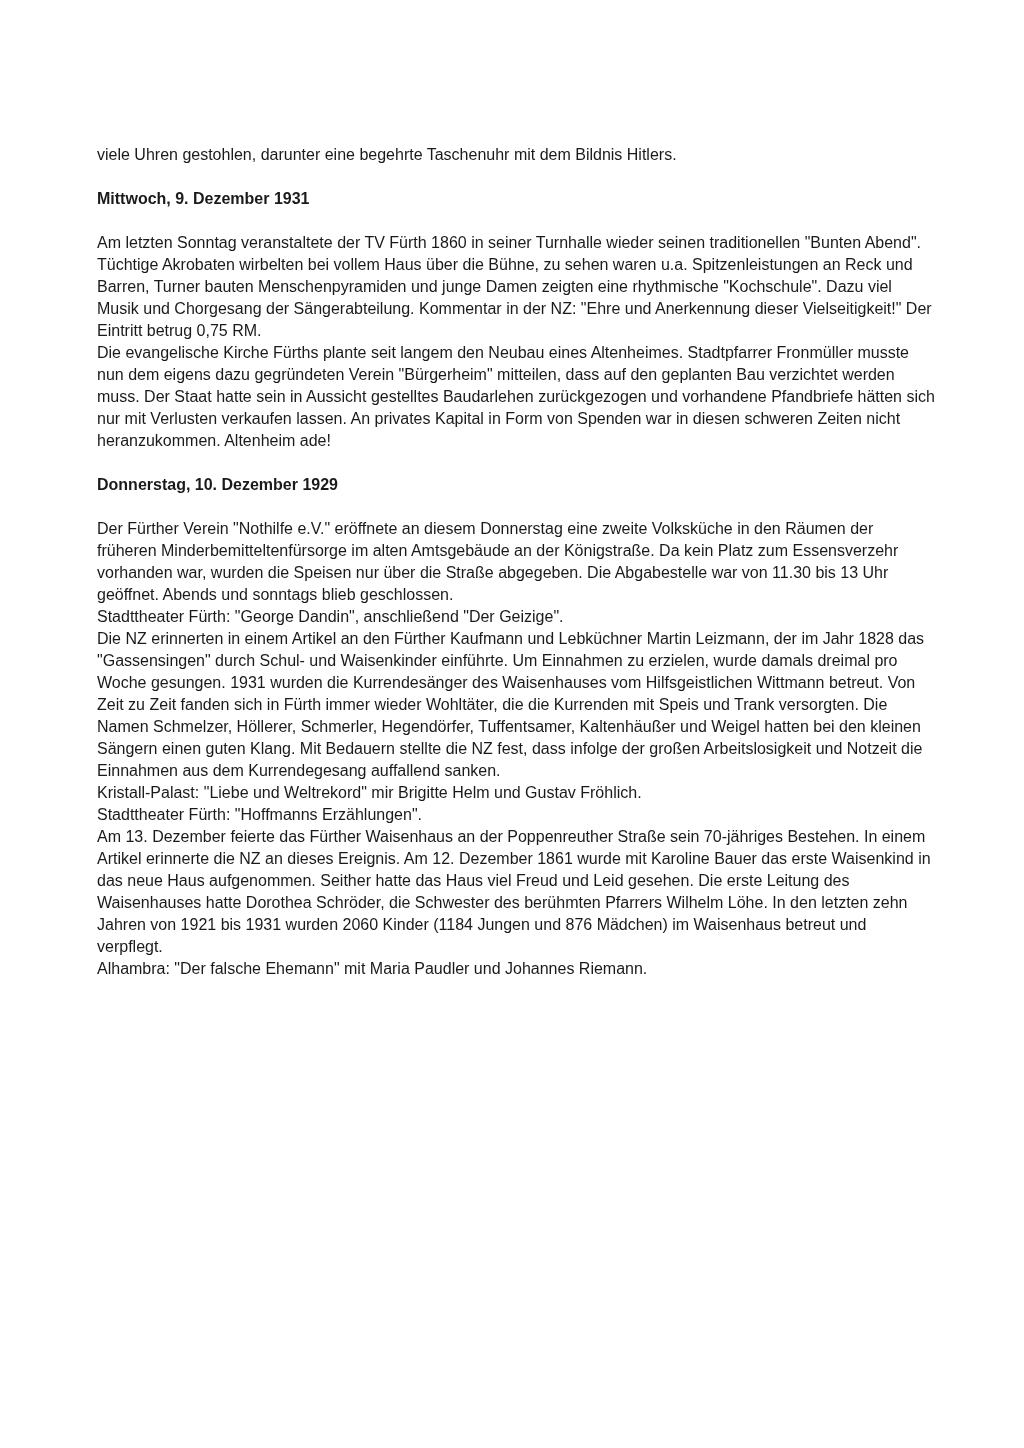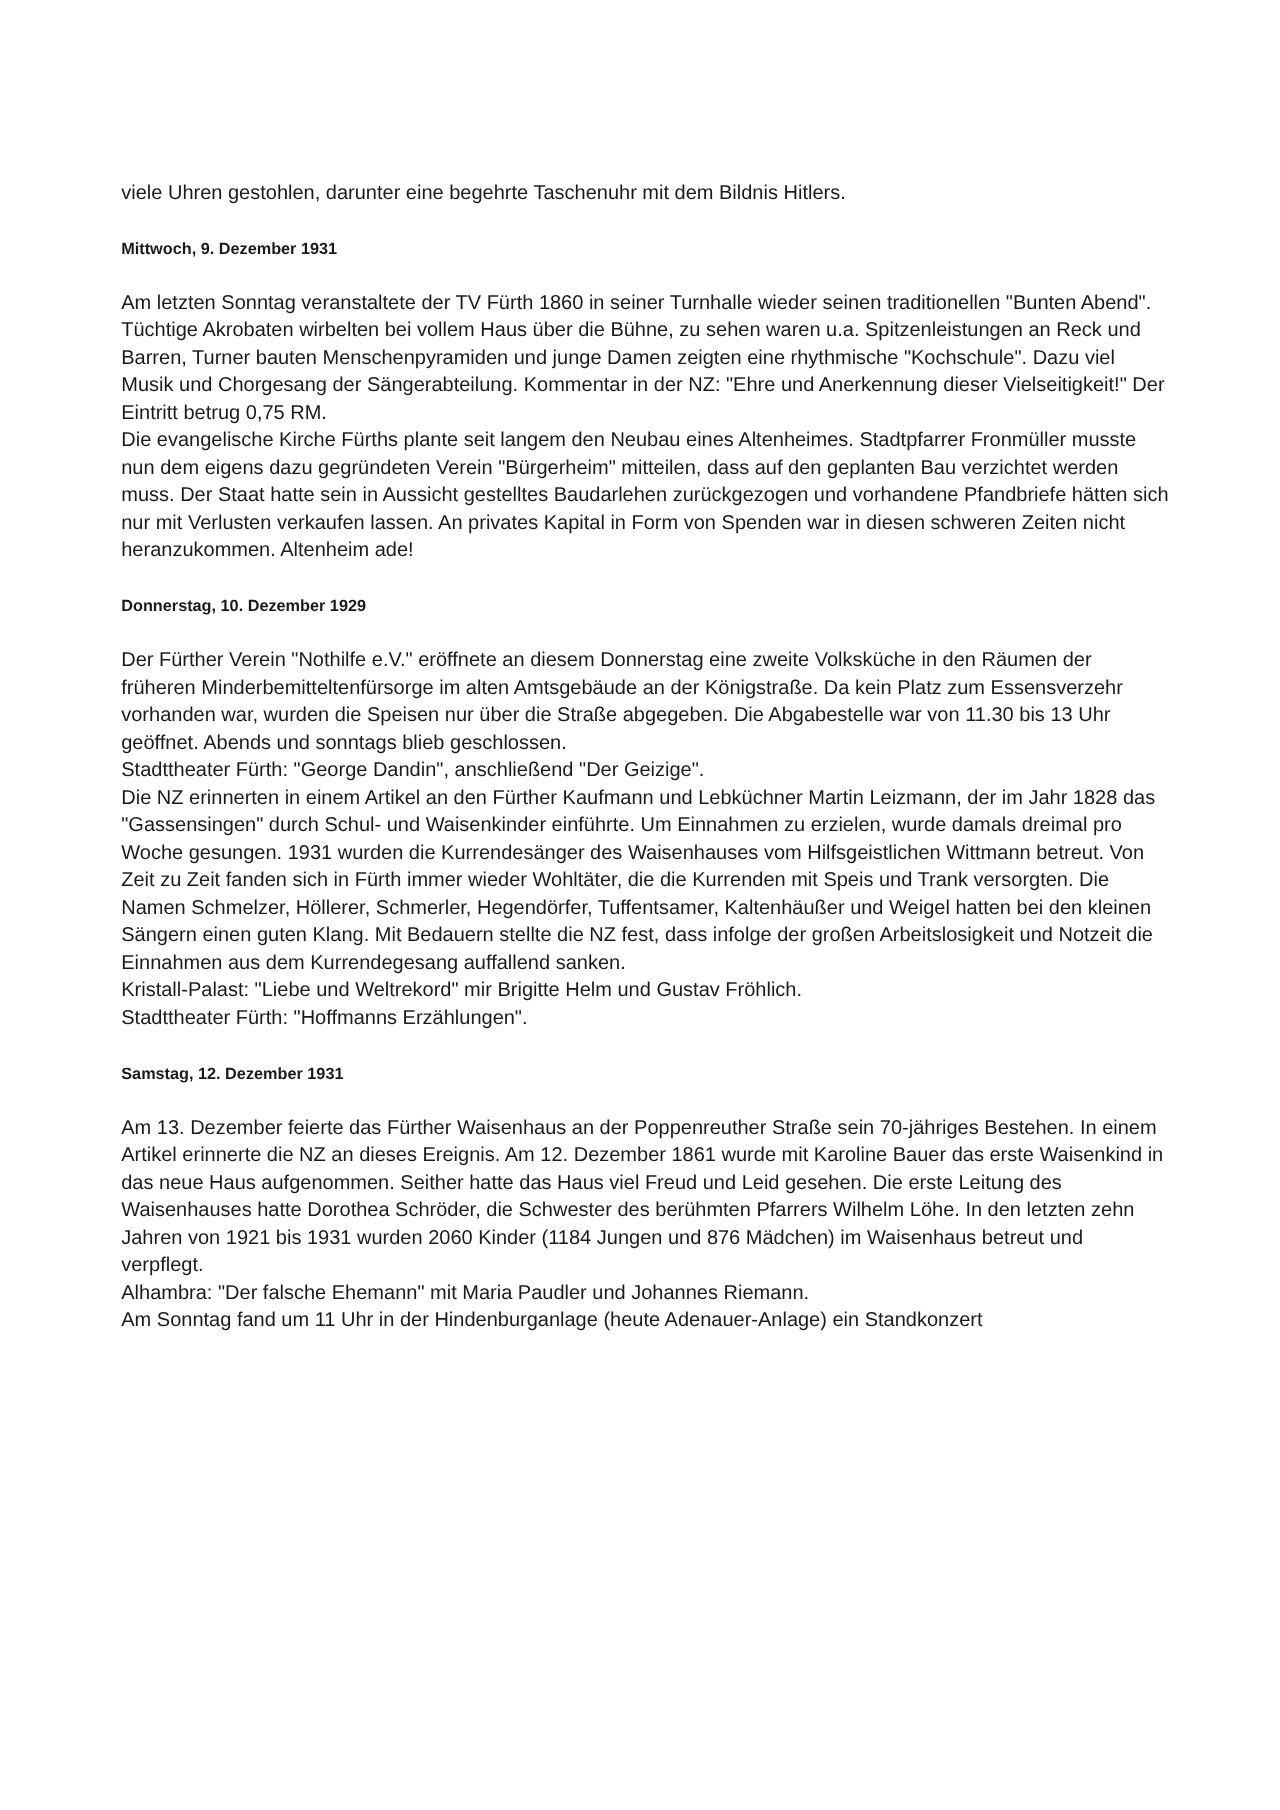--- a/index.html
+++ b/index.html
@@ -27,21 +27,21 @@
     font-size: 16px;
     line-height: 22px;
     color: #1a1a1a;
     margin-top: 48px;
   }
   .para {
     margin: 0;
     padding: 0;
   }
   .date-heading {
-    font-size: 13px;
+    font-size: 16px;
     line-height: 22px;
     font-weight: 700;
     color: #1a1a1a;
     margin: 22px 0 22px 0;
     padding: 0;
   }
 </style>
 </head>
 <body>
 
@@ -55,20 +55,18 @@
     <p class="para">Die evangelische Kirche Fürths plante seit langem den Neubau eines Altenheimes. Stadtpfarrer Fronmüller musste nun dem eigens dazu gegründeten Verein "Bürgerheim" mitteilen, dass auf den geplanten Bau verzichtet werden muss. Der Staat hatte sein in Aussicht gestelltes Baudarlehen zurückgezogen und vorhandene Pfandbriefe hätten sich nur mit Verlusten verkaufen lassen. An privates Kapital in Form von Spenden war in diesen schweren Zeiten nicht heranzukommen. Altenheim ade!</p>
 
     <h2 class="date-heading">Donnerstag, 10. Dezember 1929</h2>
     <p class="para">Der Fürther Verein "Nothilfe e.V." eröffnete an diesem Donnerstag eine zweite Volksküche in den Räumen der früheren Minderbemitteltenfürsorge im alten Amtsgebäude an der Königstraße. Da kein Platz zum Essensverzehr vorhanden war, wurden die Speisen nur über die Straße abgegeben. Die Abgabestelle war von 11.30 bis 13 Uhr geöffnet. Abends und sonntags blieb geschlossen.</p>
     <p class="para">Stadttheater Fürth: "George Dandin", anschließend "Der Geizige".</p>
 
     <p class="para">Die NZ erinnerten in einem Artikel an den Fürther Kaufmann und Lebküchner Martin Leizmann, der im Jahr 1828 das "Gassensingen" durch Schul- und Waisenkinder einführte. Um Einnahmen zu erzielen, wurde damals dreimal pro Woche gesungen. 1931 wurden die Kurrendesänger des Waisenhauses vom Hilfsgeistlichen Wittmann betreut. Von Zeit zu Zeit fanden sich in Fürth immer wieder Wohltäter, die die Kurrenden mit Speis und Trank versorgten. Die Namen Schmelzer, Höllerer, Schmerler, Hegendörfer, Tuffentsamer, Kaltenhäußer und Weigel hatten bei den kleinen Sängern einen guten Klang. Mit Bedauern stellte die NZ fest, dass infolge der großen Arbeitslosigkeit und Notzeit die Einnahmen aus dem Kurrendegesang auffallend sanken.</p>
     <p class="para">Kristall-Palast: "Liebe und Weltrekord" mir Brigitte Helm und Gustav Fröhlich.</p>
     <p class="para">Stadttheater Fürth: "Hoffmanns Erzählungen".</p>
 
-    <h2 class="date-heading">Samstag, 12. Dezember 1931</h2>
     <p class="para">Am 13. Dezember feierte das Fürther Waisenhaus an der Poppenreuther Straße sein 70-jähriges Bestehen. In einem Artikel erinnerte die NZ an dieses Ereignis. Am 12. Dezember 1861 wurde mit Karoline Bauer das erste Waisenkind in das neue Haus aufgenommen. Seither hatte das Haus viel Freud und Leid gesehen. Die erste Leitung des Waisenhauses hatte Dorothea Schröder, die Schwester des berühmten Pfarrers Wilhelm Löhe. In den letzten zehn Jahren von 1921 bis 1931 wurden 2060 Kinder (1184 Jungen und 876 Mädchen) im Waisenhaus betreut und verpflegt.</p>
     <p class="para">Alhambra: "Der falsche Ehemann" mit Maria Paudler und Johannes Riemann.</p>
 
-    <p class="para">Am Sonntag fand um 11 Uhr in der Hindenburganlage (heute Adenauer-Anlage) ein Standkonzert</p>
 
   </main>
 </div>
 
 </body></html>

